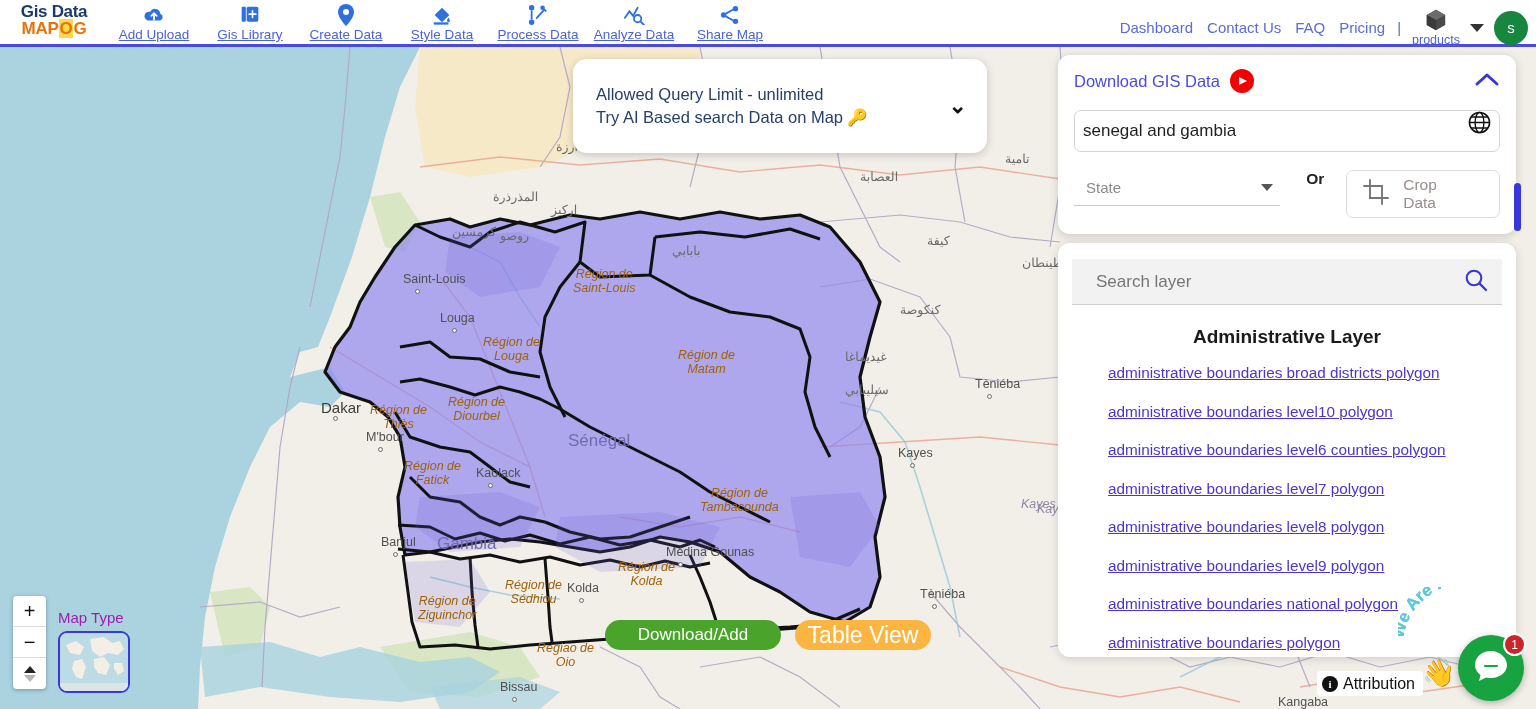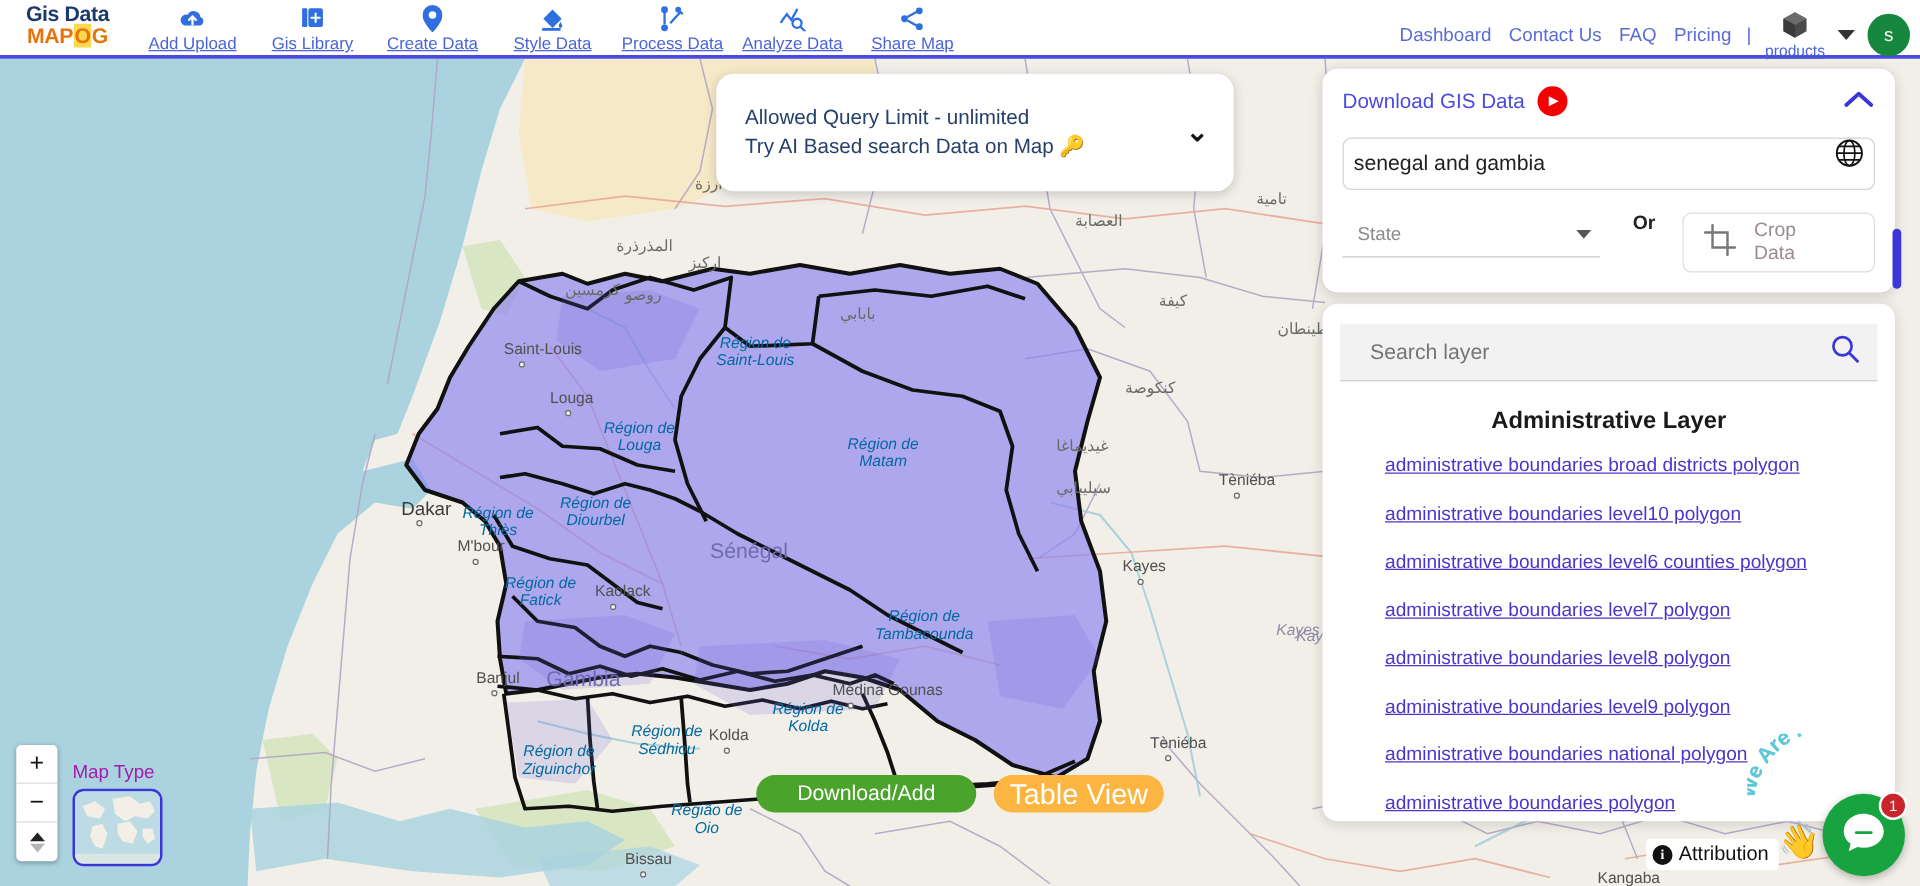--- a/index.html
+++ b/index.html
@@ -75,21 +75,21 @@
     background: #f1efe9; overflow: hidden;
   }
   .map svg { position: absolute; top: 0; left: 0; }
 
   .map-lbl {
     position: absolute; font-family: "Liberation Sans", sans-serif;
     white-space: nowrap; pointer-events: none;
   }
   .lbl-city { color: #50504e; font-size: 12.5px; }
   .lbl-city-big { color: #3b3b39; font-size: 15px; }
-  .lbl-region { color: #0369a1; font-size: 12.5px; font-style: italic; text-align:center; }
+  .lbl-region { color: #a16207; font-size: 12.5px; font-style: italic; text-align:center; }
   .lbl-country { color: #6f6cad; font-size: 17px; }
   .lbl-ar { color: #6a6a66; font-size: 12.5px; }
   .lbl-reg2 { color: #8e8aa8; font-size: 12.5px; font-style: italic; }
   .dot {
     position: absolute; width: 5px; height: 5px; border-radius: 50%;
     border: 1px solid #6b6b68; background: #f7f5f0;
   }
 
   
   .ai-banner {

